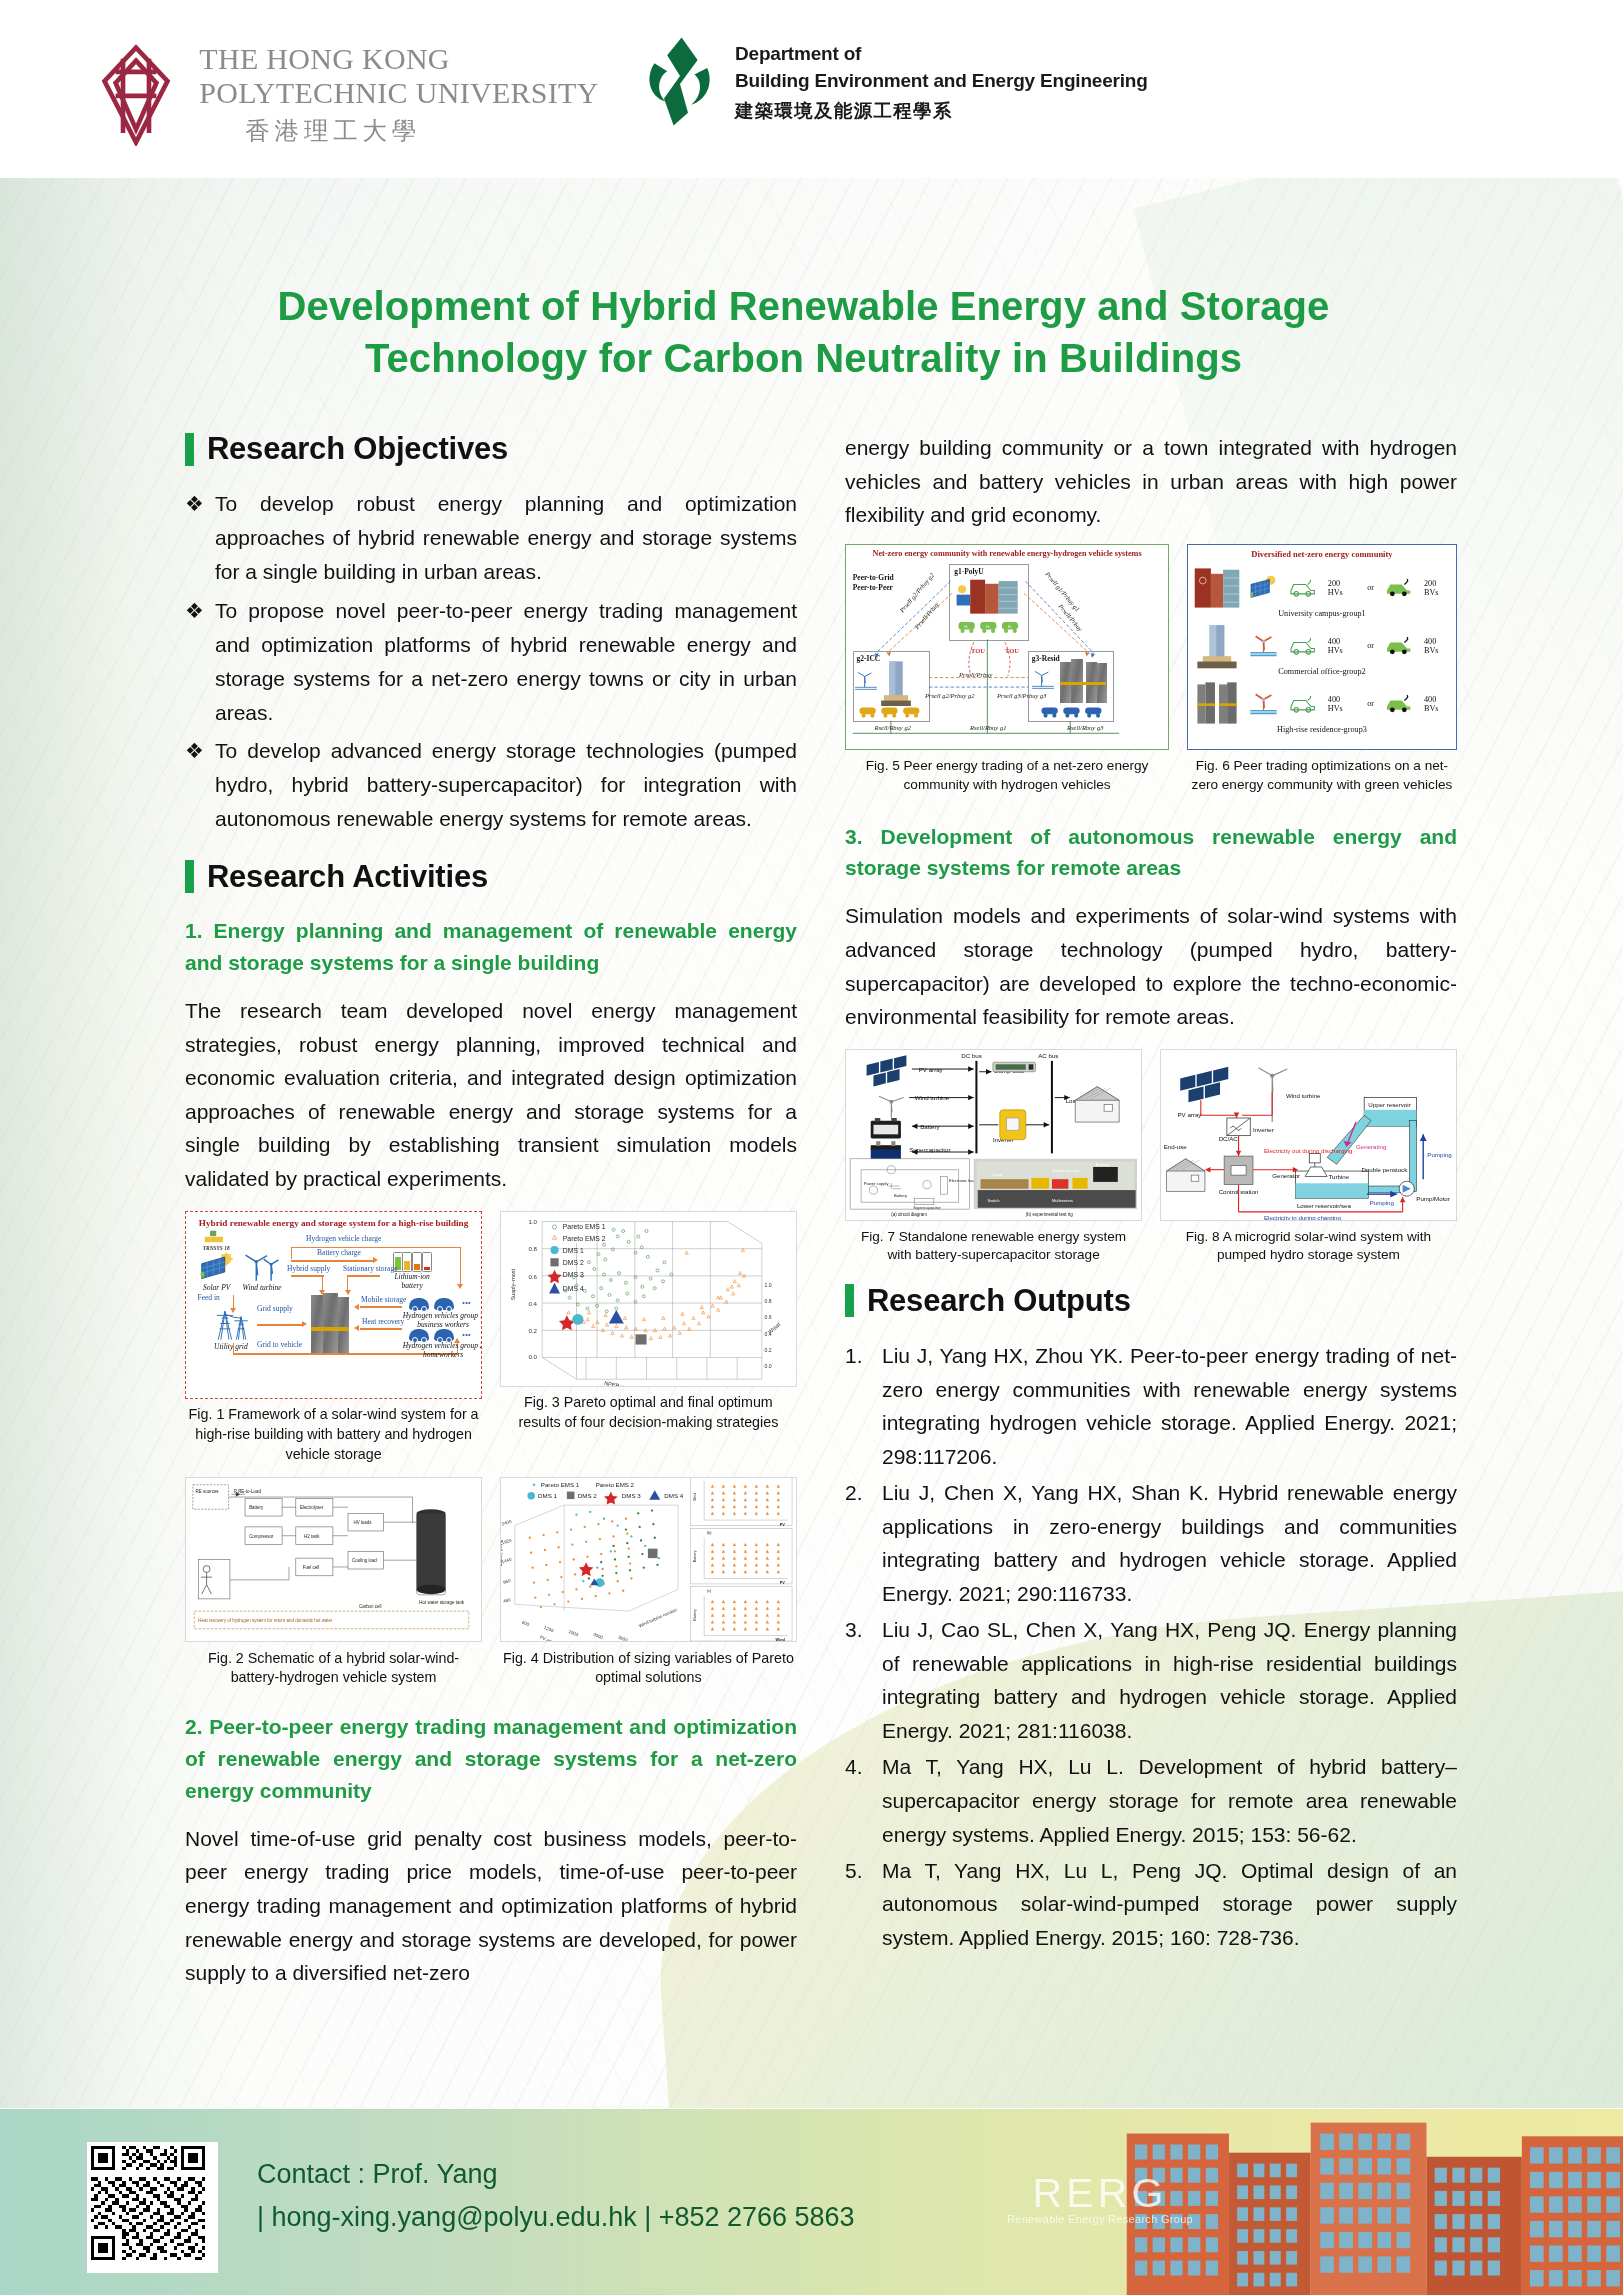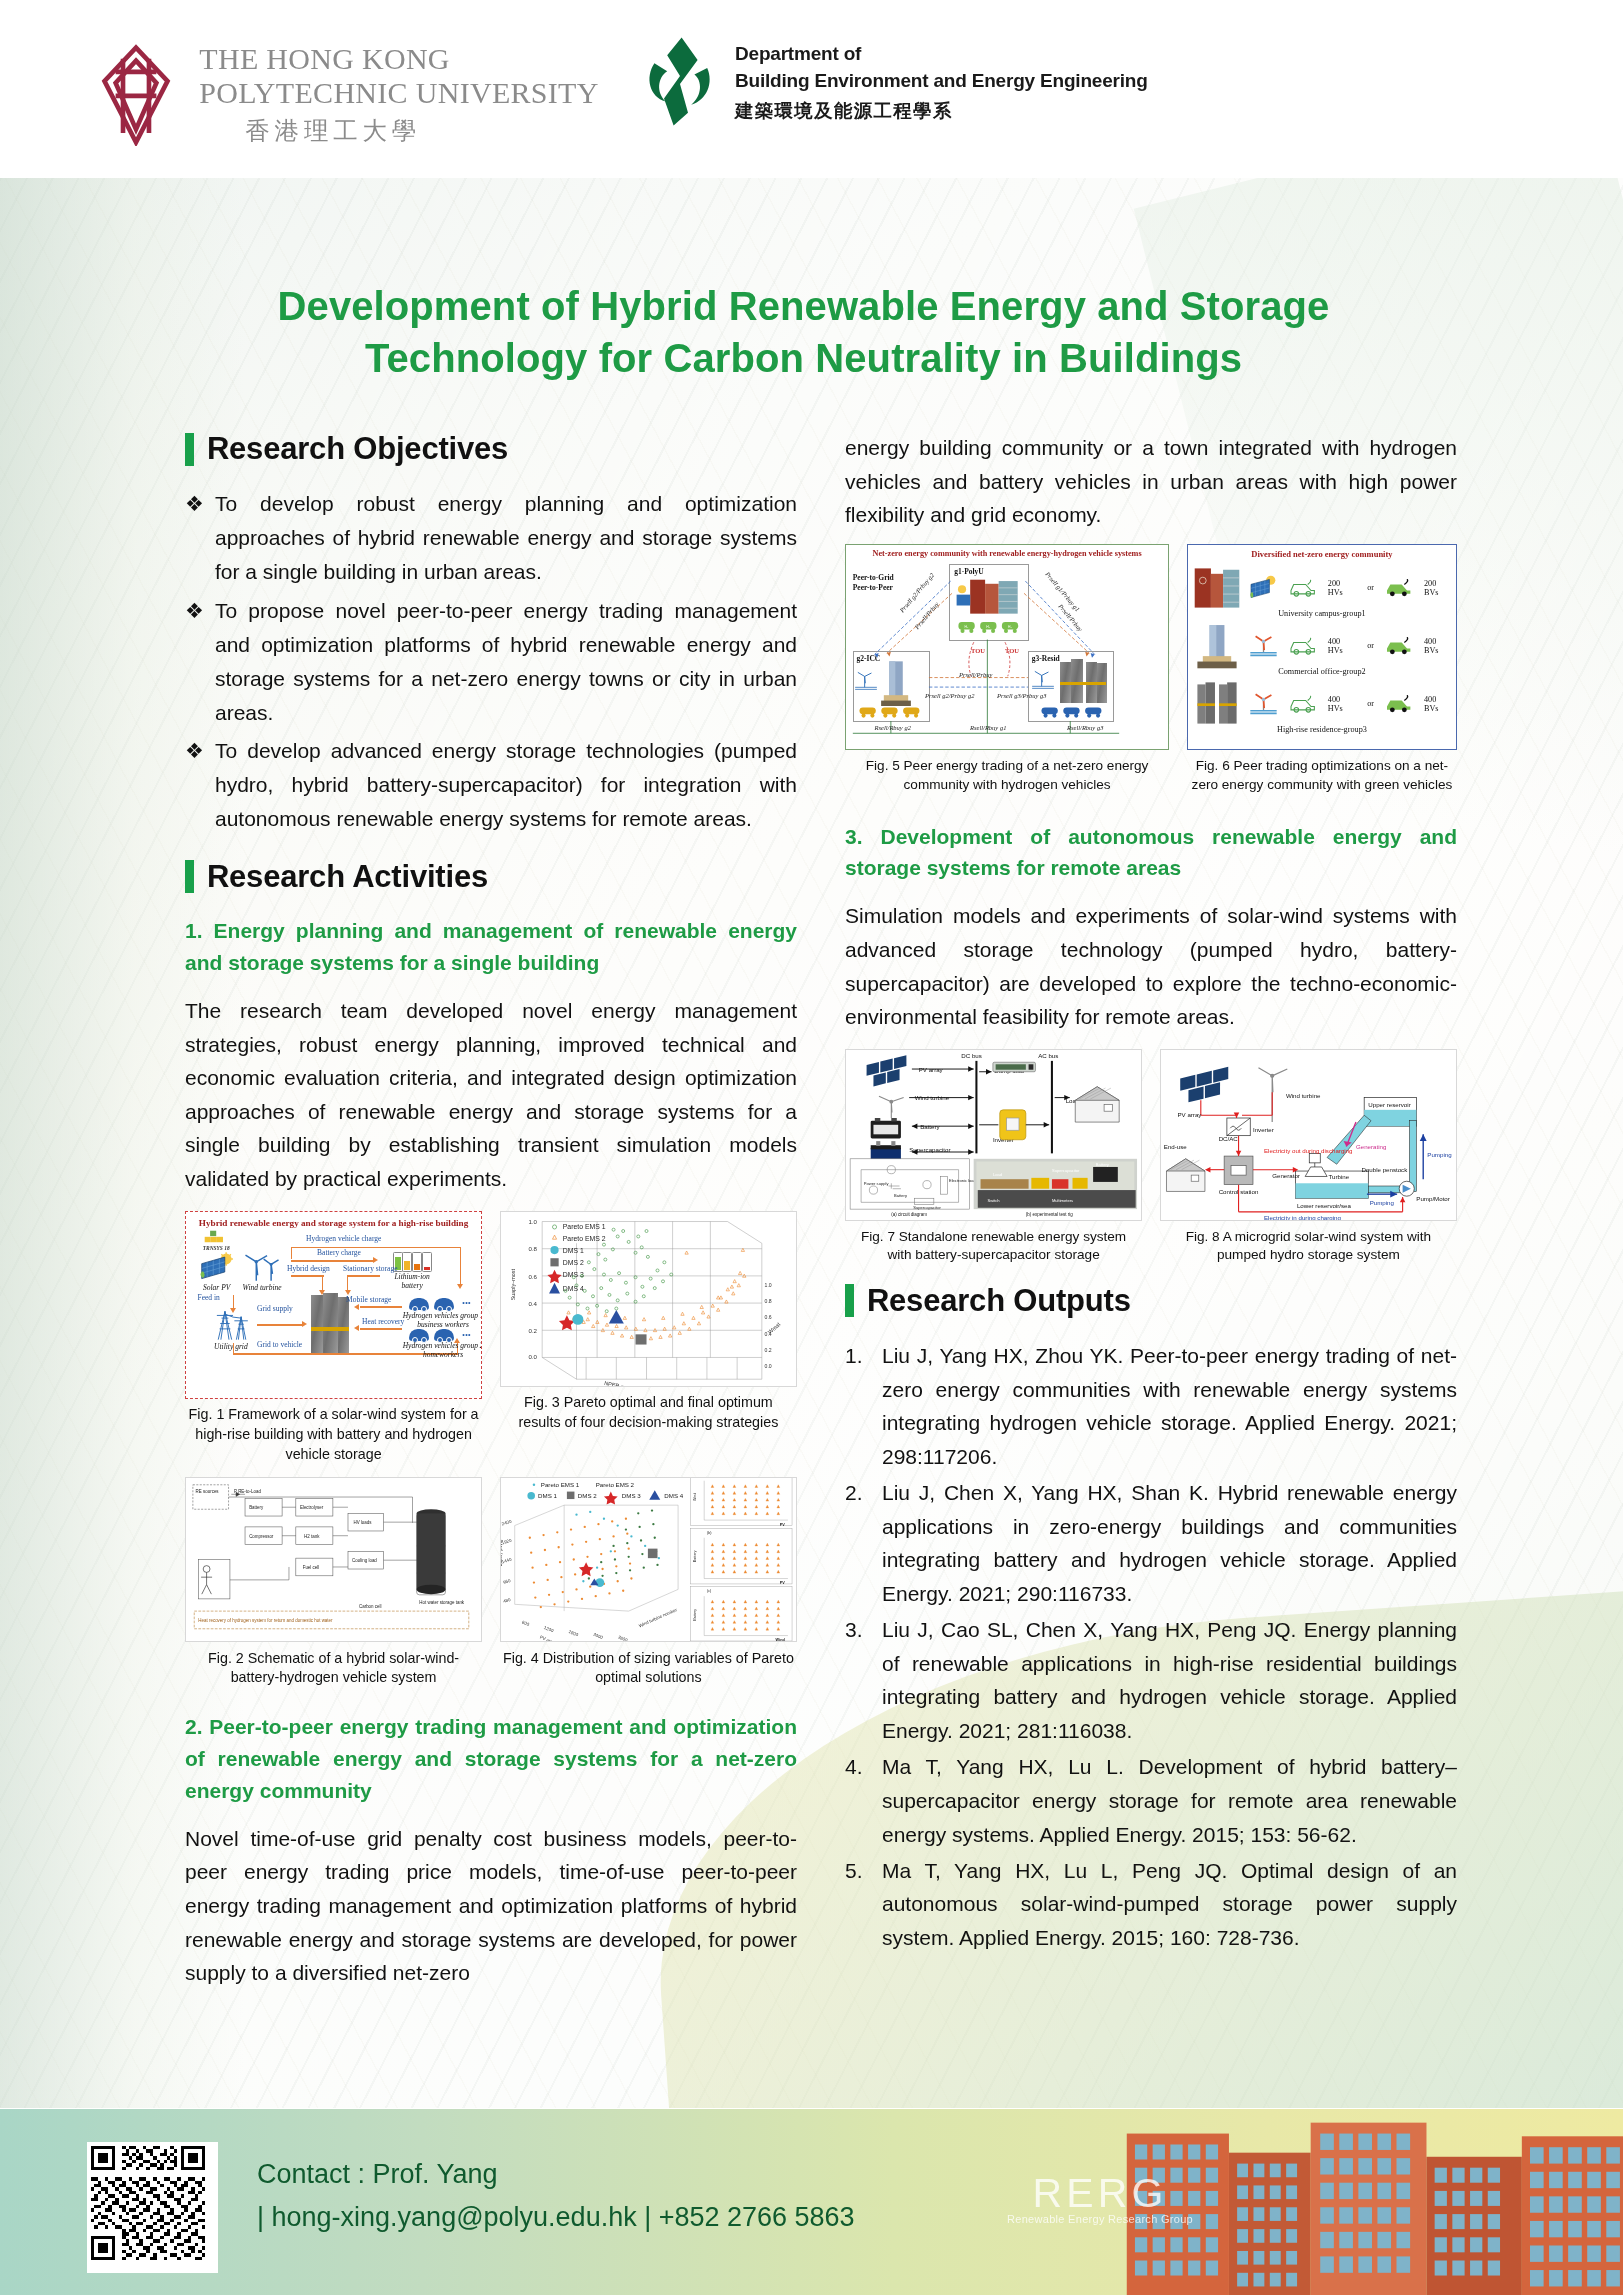--- a/index.html
+++ b/index.html
@@ -300,21 +300,21 @@
                   <div style="position:absolute;left:0.7px;bottom:0.7px;right:0.7px;height:36%;background:#e8740c;"></div>
                 </div>
               <div class="batt" style="left:230px;top:22px;">
                   <div style="position:absolute;left:0.7px;bottom:0.7px;right:0.7px;height:18%;background:#d93025;"></div>
                 </div>
               <div class="lbl k" style="left:193px;top:42px;width:54px;font-family:'Liberation Serif',serif;">Lithium-ion battery</div>
 
               <div class="ar" style="left:99px;top:45px;width:33px;"></div>
               <div class="av" style="left:130px;top:45px;height:15px;"></div>
               <div class="tip tip-d" style="left:127px;top:60px;"></div>
-              <div class="lbl" style="left:95px;top:34px;">Hybrid design</div>
+              <div class="lbl" style="left:95px;top:34px;">Hybrid supply</div>
 
               <div class="ar" style="left:155px;top:45px;width:33px;"></div>
               <div class="av" style="left:155px;top:45px;height:15px;"></div>
               <div class="tip tip-d" style="left:153px;top:60px;"></div>
               <div class="lbl" style="left:151px;top:34px;">Stationary storage</div>
 
               <div class="av" style="left:41px;top:65px;height:12.3px;"></div>
               <div class="tip tip-d" style="left:38px;top:78px;"></div>
               <div class="lbl" style="left:5.4px;top:63px;">Feed in</div>
 
@@ -339,21 +339,21 @@
               <div class="lbl" style="left:65px;top:74px;">Grid supply</div>
 
               <div class="ar" style="left:41px;top:123px;width:225px;"></div>
               <div class="av" style="left:41px;top:113px;height:9.5px;"></div>
               <div class="av" style="left:265px;top:113px;height:9.5px;"></div>
               <div class="tip tip-u" style="left:262px;top:108px;"></div>
               <div class="lbl" style="left:65px;top:110px;">Grid to vehicle</div>
 
               <div class="ar" style="left:168px;top:76px;width:42px;"></div>
               <div class="tip tip-l" style="left:162px;top:74px;"></div>
-              <div class="lbl" style="left:154px;top:65px;">Mobile storage</div>
+              <div class="lbl" style="left:169px;top:65px;">Mobile storage</div>
 
               <div class="ar" style="left:168px;top:98px;width:42px;"></div>
               <div class="tip tip-l" style="left:162px;top:95px;"></div>
               <div class="lbl" style="left:170px;top:87px;">Heat recovery</div>
 
               <div class="hcar" style="left:217px;top:68px;"></div>
               <div class="hcar" style="left:242px;top:68px;"></div>
               <div class="lbl k" style="left:270px;top:69px;font-size:8.2px;color:#2a63b0;">•••</div>
               <div class="lbl k" style="left:210px;top:82px;width:82px;font-family:'Liberation Serif',serif;line-height:1.15;">Hydrogen vehicles group 1 business workers</div>
 

